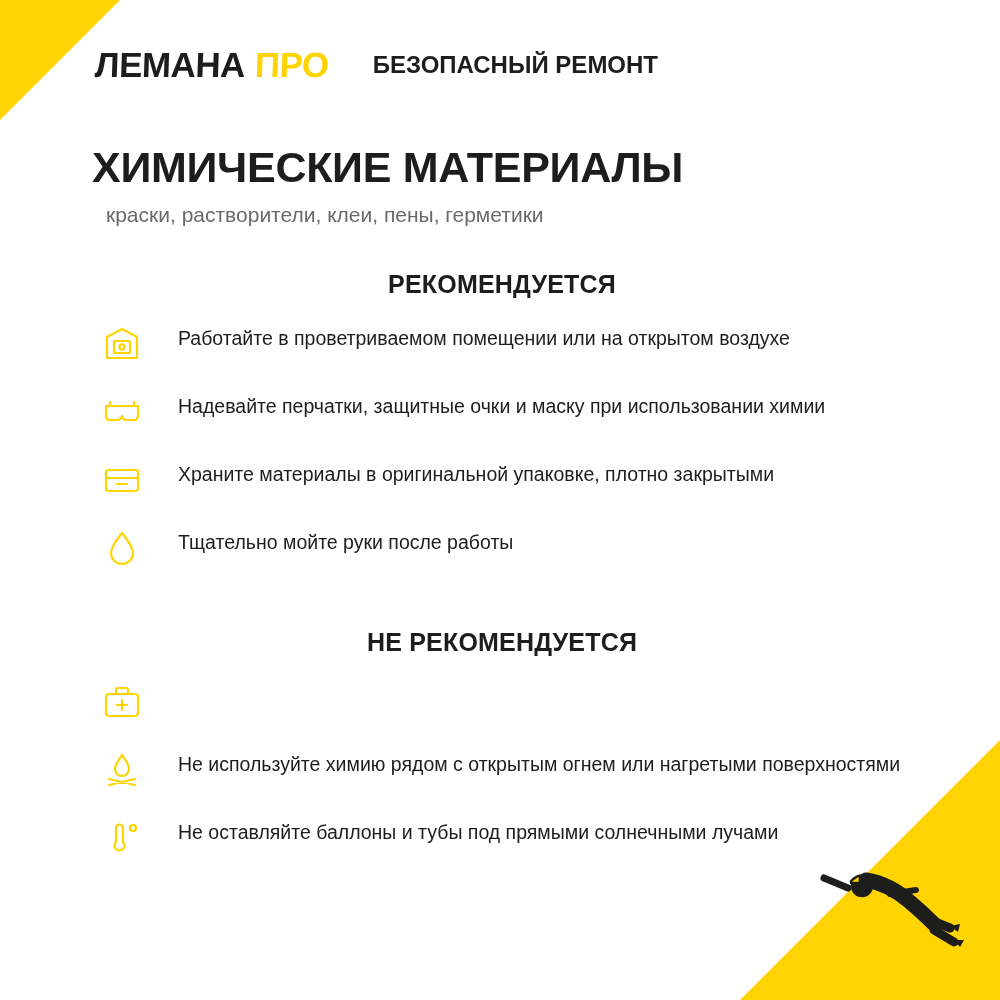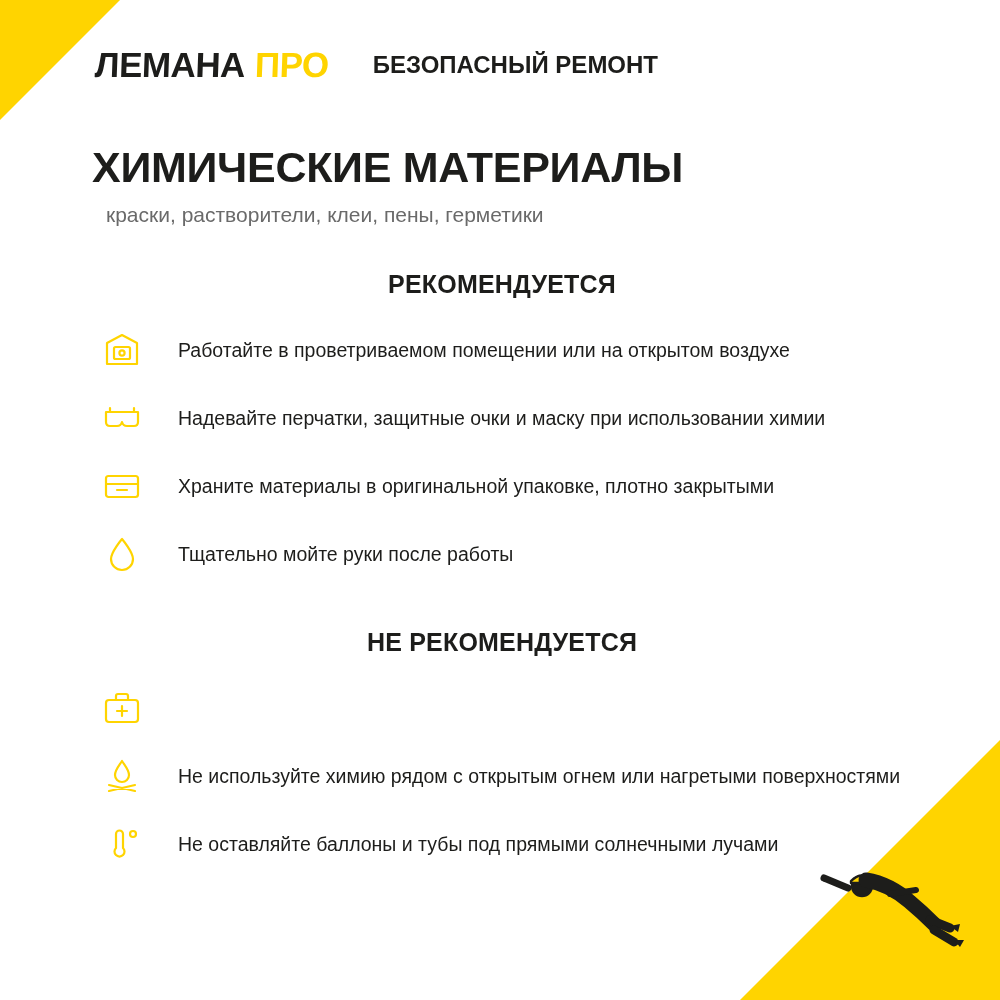--- a/index.html
+++ b/index.html
@@ -93,21 +93,21 @@
     font-size: 25px;
     font-weight: 700;
     color: #1d1d1b;
     letter-spacing: 0.2px;
     margin-bottom: 22px;
     text-align: center;
   }
 
   .item {
     display: flex;
-    align-items: center;
+    align-items: flex-start;
     margin-bottom: 12px;
     min-height: 56px;
   }
   .item-icon {
     width: 60px;
     min-width: 60px;
     display: flex;
     align-items: center;
     justify-content: center;
     padding-top: 2px;

